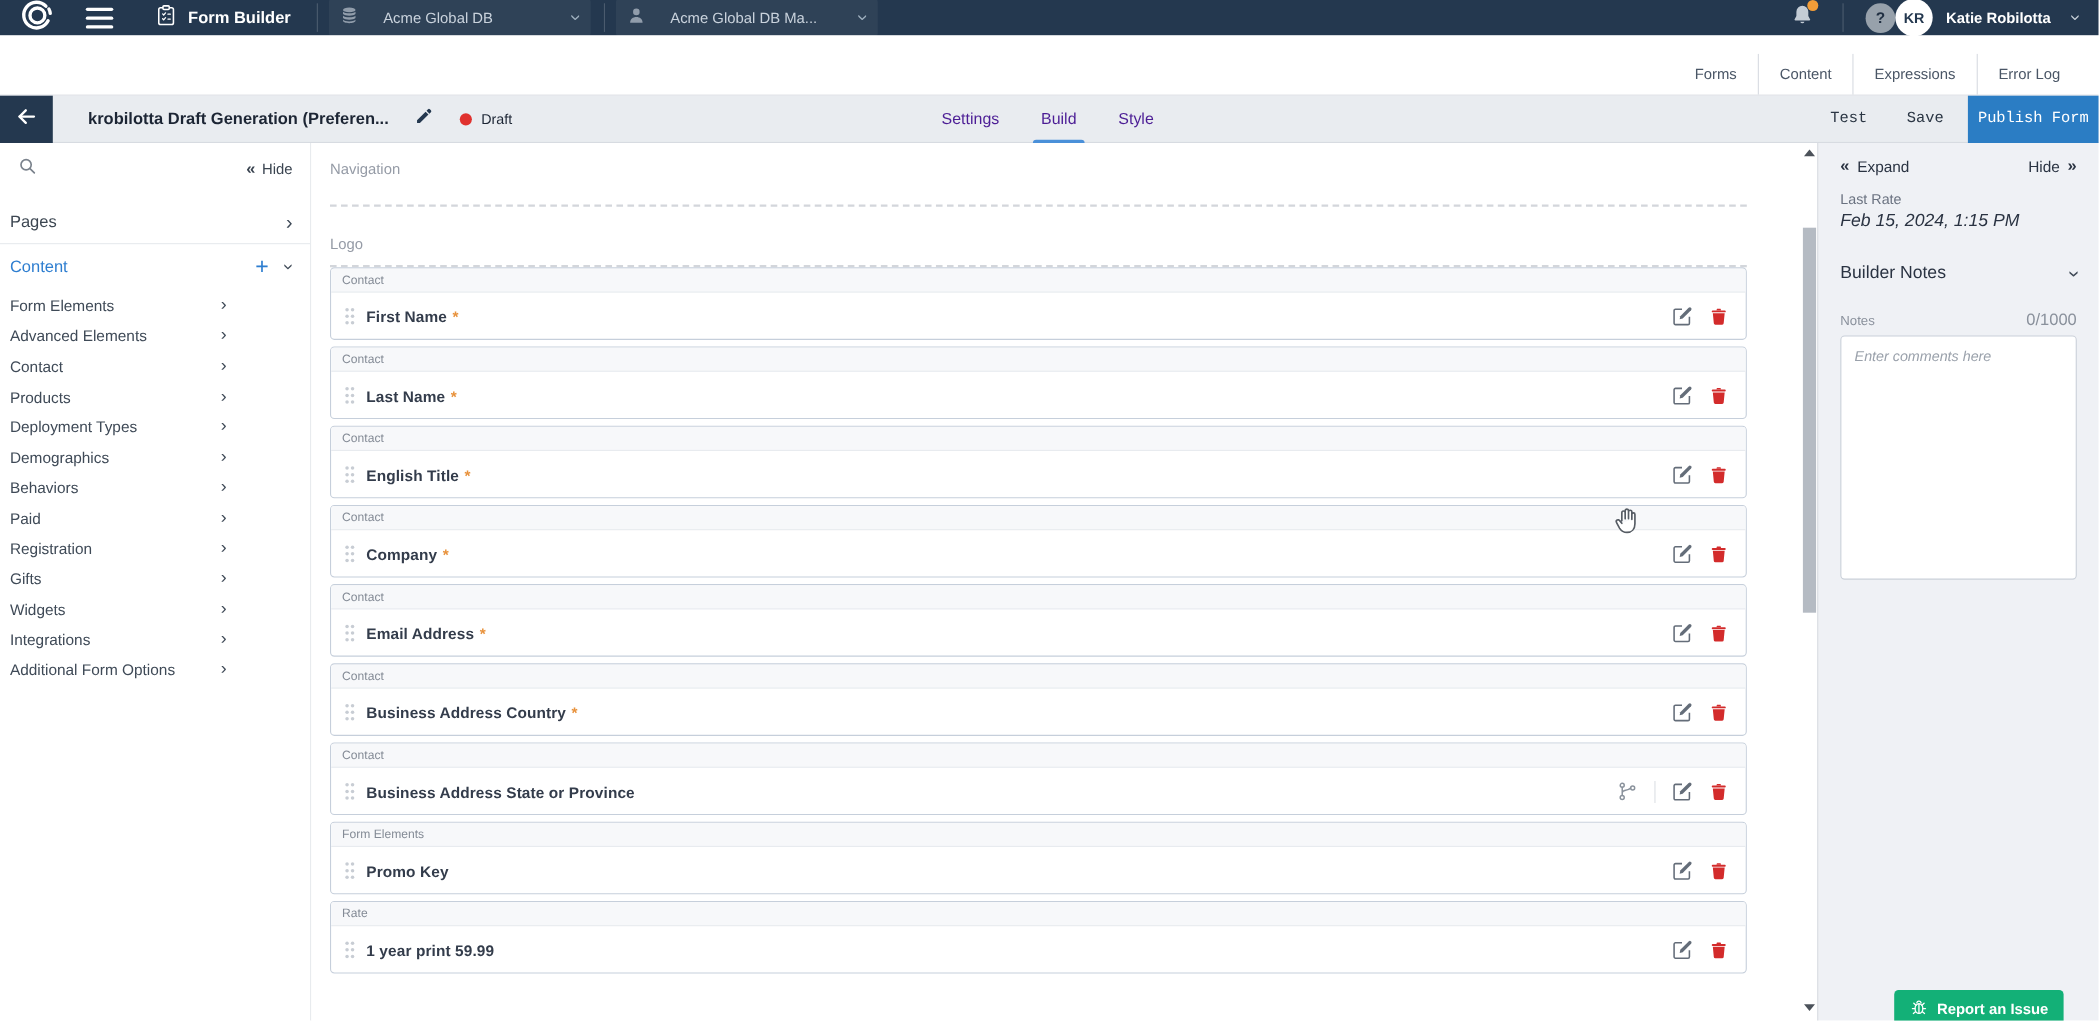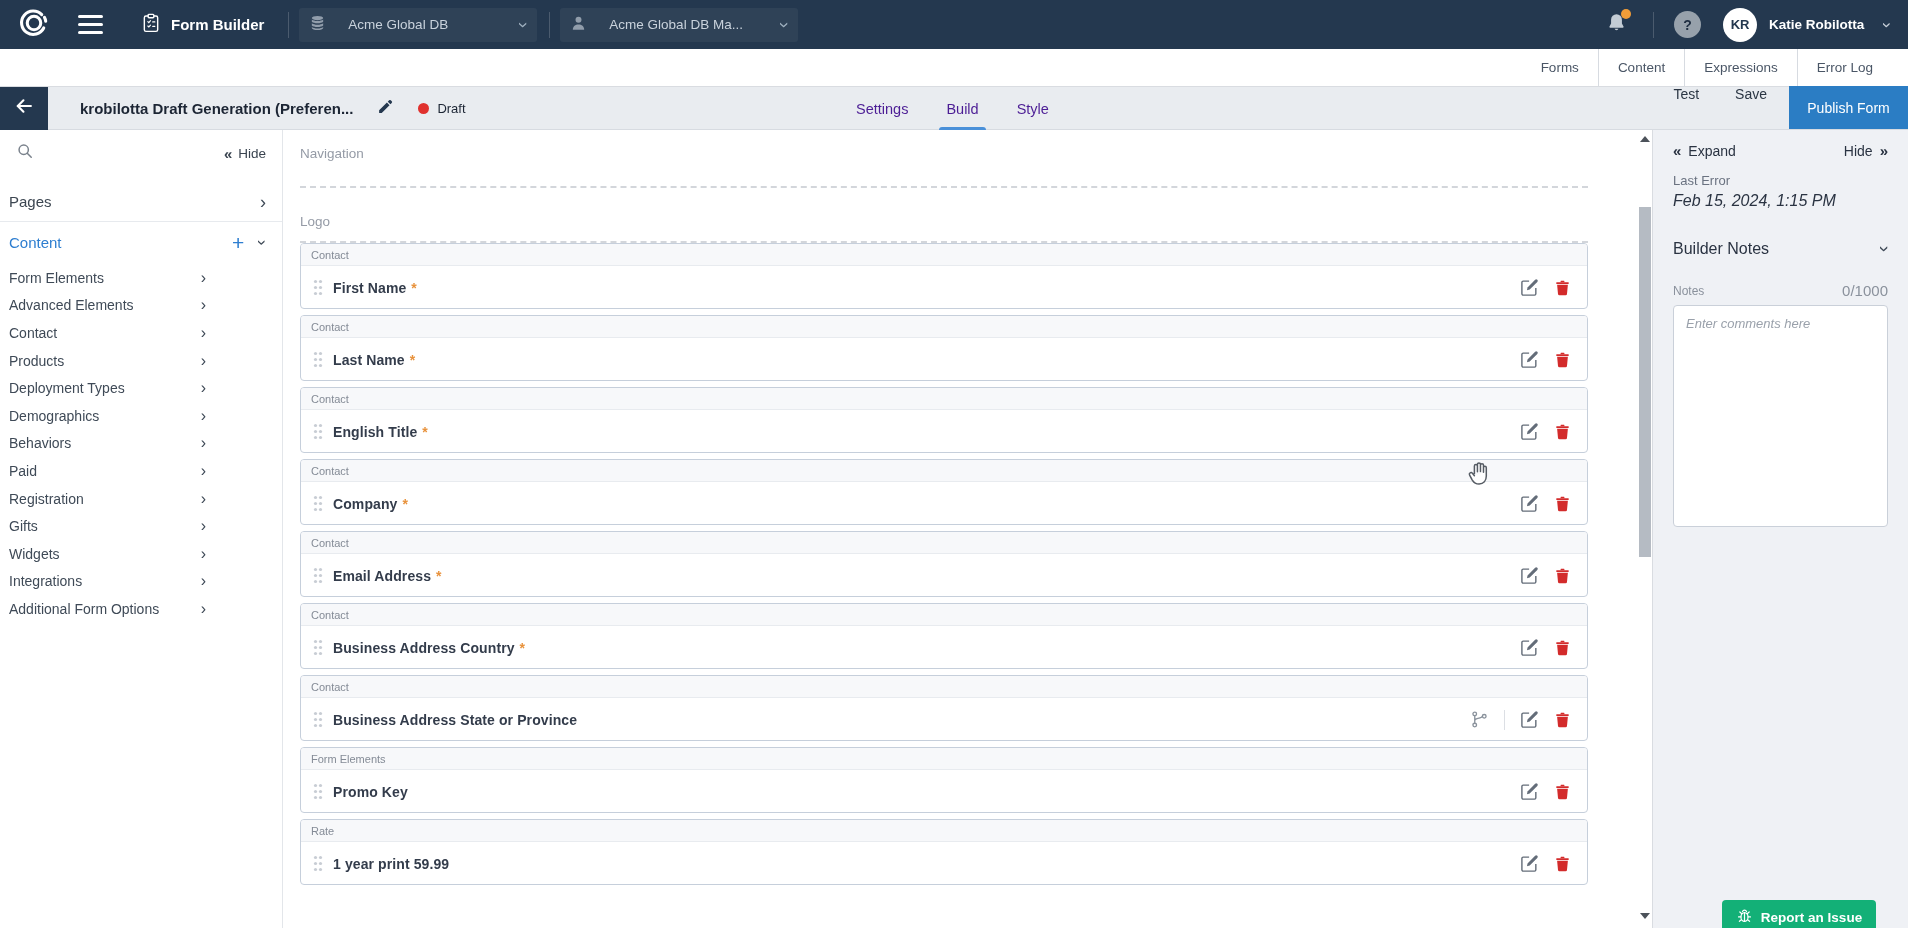--- a/index.html
+++ b/index.html
@@ -1,58 +1,58 @@
 <!DOCTYPE html>
 <html><head>
 <meta charset="utf-8">
 <style>
   * { margin:0; padding:0; box-sizing:border-box; }
   html,body { background:#fff; }
   body { font-family:"Liberation Sans", sans-serif; }
   .app { position:relative; width:1908px; height:928px; overflow:hidden; background:#fff; }
 
   
-  .topnav { position:absolute; top:0; left:0; width:100%; height:49px; background:#24384f; display:flex; align-items:center; color:#fff; }
+  .topnav { position:absolute; top:0; left:0; width:100%; height:32px; background:#24384f; display:flex; align-items:center; color:#fff; }
   .logo-btn { margin-left:12px; width:44px; display:flex; justify-content:center; align-items:center; cursor:pointer; }
   .burger { margin-left:16px; display:flex; flex-direction:column; gap:5px; padding:6px; cursor:pointer; }
   .burger span { width:25px; height:3px; background:#fff; border-radius:2px; }
   .fb-group { margin-left:32px; display:flex; align-items:center; gap:10px; }
   .fb-title { font-size:15px; font-weight:bold; color:#fff; }
   .nav-divider { width:1px; height:26px; background:rgba(255,255,255,.18); }
   .nav-divider.d1 { margin-left:24px; }
   .nav-dd { margin-left:10px; width:238px; height:34px; display:flex; align-items:center; gap:22px; padding:0 10px; background:rgba(255,255,255,.05); border-radius:3px; cursor:pointer; }
   .nav-dd .dd-label { font-size:13.5px; color:#c9d2dc; white-space:nowrap; overflow:hidden; }
   .dd-chev { margin-left:auto; color:#9fb0bf; font-size:18px; line-height:1; }
   .rot90 { display:inline-block; transform:rotate(90deg); }
   .nav-right { margin-left:auto; display:flex; align-items:center; margin-right:18px; }
   .bell-wrap { position:relative; padding:4px; cursor:pointer; }
   .bell-dot { position:absolute; top:2px; right:0; width:10px; height:10px; border-radius:50%; background:#f29d38; }
   .nav-divider.d3 { margin:0 20px 0 22px; }
   .help-circle { width:27px; height:27px; border-radius:50%; background:#97a1ab; color:#202f42; font-size:14px; font-weight:bold; display:flex; align-items:center; justify-content:center; cursor:pointer; }
-  .avatar { margin-left:22px; width:34px; height:34px; border-radius:50%; background:#fff; color:#24384f; font-weight:bold; font-size:13px; display:flex; align-items:center; justify-content:center; }
+  .avatar { width:34px; height:34px; border-radius:50%; background:#fff; color:#24384f; font-weight:bold; font-size:13px; display:flex; align-items:center; justify-content:center; }
   .user-name { margin-left:12px; font-size:13.5px; font-weight:bold; color:#fff; }
   .user-chev { margin-left:20px; color:#c6cfd8; font-size:17px; cursor:pointer; }
 
   
   .menubar { position:absolute; top:49px; left:0; width:100%; height:38px; background:#fff; border-bottom:1px solid #d9dce1; display:flex; align-items:stretch; justify-content:flex-end; padding-right:16px; }
   .menubar .mlink { display:flex; align-items:center; padding:0 19px; font-size:13.5px; color:#4a5666; cursor:pointer; }
   .menubar .msep { width:1px; background:#d7dbe1; }
 
   
   .toolbar { position:absolute; top:87px; left:0; width:100%; height:43px; background:#e9ecf0; border-bottom:1px solid #d7dbe1; display:flex; align-items:center; }
   .back-btn { width:48px; height:43px; background:#24384f; display:flex; align-items:center; justify-content:center; cursor:pointer; flex:0 0 auto; }
   .form-title { margin-left:32px; font-size:15px; font-weight:bold; color:#1c2534; max-width:300px; white-space:nowrap; overflow:hidden; }
   .title-pencil { margin-left:24px; cursor:pointer; display:flex; }
   .status-group { margin-left:24px; display:flex; align-items:center; gap:8px; }
   .status-dot { width:11px; height:11px; border-radius:50%; background:#e0312e; }
   .status-label { font-size:13px; color:#1c2534; }
   .tabs { position:absolute; left:856px; top:0; height:43px; display:flex; gap:38px; }
   .tab { position:relative; display:flex; align-items:center; font-size:14.5px; color:#4c1d95; cursor:pointer; }
   .tab.active::after { content:""; position:absolute; left:-7px; right:-7px; bottom:0; height:3px; background:#4a90d9; border-radius:3px 3px 0 0; }
-  .toolbar-right { margin-left:auto; display:flex; align-items:flex-start; height:44px; }
+  .toolbar-right { margin-left:auto; display:flex; align-items:center; height:44px;font-family:Liberation Mono, monospace; }
   .txt-btn { font-size:14px; color:#2b3644; cursor:pointer; }
   .txt-btn.test { margin-right:36px; }
   .txt-btn.save { margin-right:22px; }
   .publish-btn { width:119px; height:43px; background:#2b7dc4; color:#fff; font-size:14px; display:flex; align-items:center; justify-content:center; cursor:pointer; }
 
   
   .sidebar { position:absolute; top:130px; left:0; bottom:0; width:283px; background:#fff; border-right:1px solid #e3e6ea; }
   .side-top { height:46px; display:flex; align-items:center; padding:0 16px 0 16px; }
   .side-hide { margin-left:auto; display:flex; align-items:center; gap:6px; color:#3a4450; cursor:pointer; }
   .side-hide .gmt { font-size:15px; font-weight:bold; }
@@ -698,21 +698,21 @@
     <div class="rp-top">
       <span class="rp-link">
         <span class="gmt">«</span>
         <span class="lbl">Expand</span>
       </span>
       <span class="rp-link rp-hide">
         <span class="lbl">Hide</span>
         <span class="gmt">»</span>
       </span>
     </div>
-    <div class="rp-saved-label">Last Error</div>
+    <div class="rp-saved-label">Last Rate</div>
     <div class="rp-saved-value">Feb 15, 2024, 1:15 PM</div>
     <div class="rp-notes-row">
       <span class="rp-notes-title">Builder Notes</span>
       <span class="rp-notes-chev rot90">›</span>
     </div>
     <div class="rp-counter-row">
       <span class="l">Notes</span>
       <span class="r">0/1000</span>
     </div>
     <textarea class="rp-textarea" placeholder="Enter comments here" style=""></textarea>

